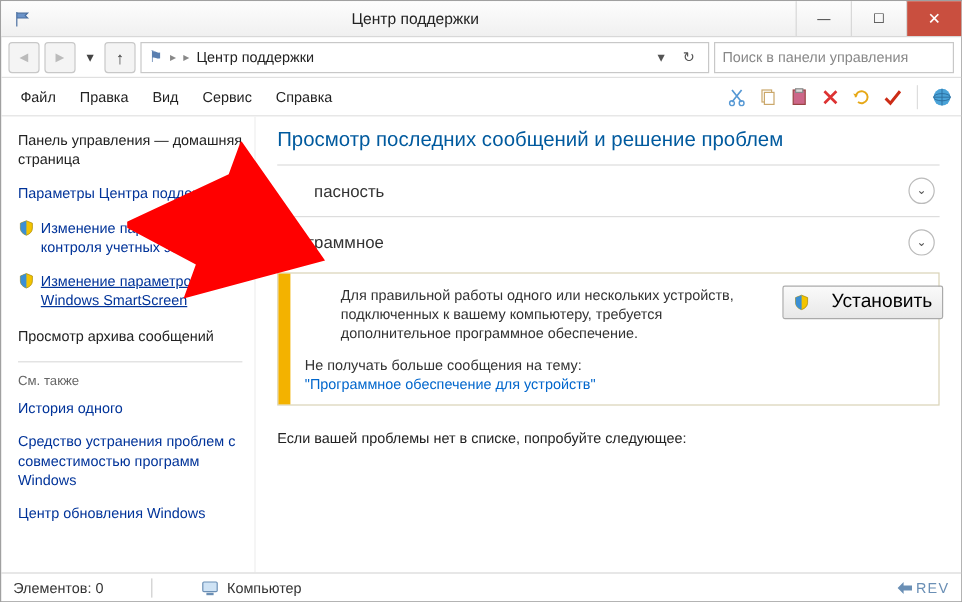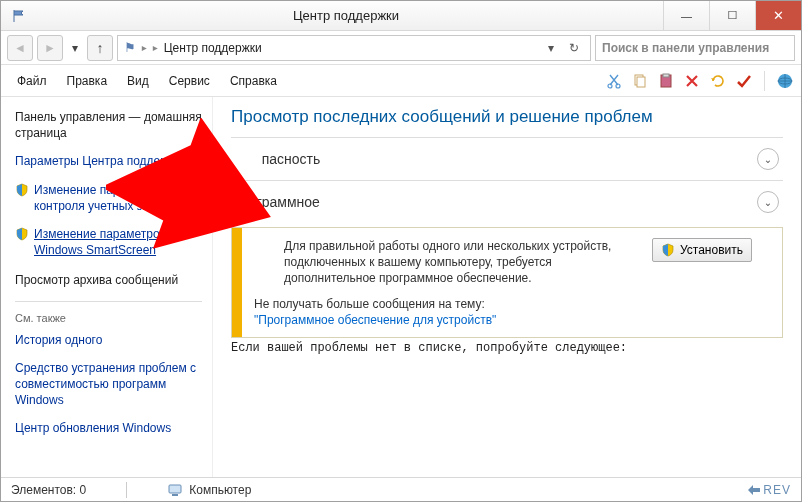--- a/index.html
+++ b/index.html
@@ -15,21 +15,21 @@
 .winbtn.close { background: #c94f3f; color: #fff; font-size: 13px; }
 
 .navbar { height: 34px; display: flex; align-items: center; padding: 0 6px; gap: 4px; border-bottom: 1px solid #e0e0e0; }
 .navbtn { width: 26px; height: 26px; border: 1px solid #c8c8c8; border-radius: 3px; background: #f4f4f4; display: flex; align-items: center; justify-content: center; font-size: 12px; color: #444; cursor: pointer; }
 .navbtn.disabled { color: #bbb; }
 .navbtn.up { font-size: 14px; }
 .addressbar { flex: 1; height: 26px; border: 1px solid #c8c8c8; display: flex; align-items: center; padding: 0 6px; gap: 6px; font-size: 12px; color: #222; background: #fff; }
 .addr-chev { color: #888; font-size: 10px; }
 .addr-dbtn { margin-left: auto; display:flex; gap:3px; }
 .addr-dbtn span { width: 20px; text-align: center; color: #555; cursor: pointer; }
-.searchbox { width: 200px; height: 26px; border: 1px solid #c8c8c8; padding: 0 6px; font-size: 12px; color: #888; display: flex; align-items: center; font-weight: bold; }
+.searchbox { width: 200px; height: 26px; border: 1px solid #c8c8c8; padding: 0 6px; font-size: 12px; color: #888; display: flex; align-items: center; }
 
 .menubar { height: 32px; display: flex; align-items: center; padding: 0 6px; border-bottom: 1px solid #e2e2e2; font-size: 12px; color: #222; }
 .menuitem { padding: 4px 10px; cursor: pointer; }
 .toolbar-right { margin-left: auto; display: flex; gap: 6px; align-items: center; }
 .ticon { width: 20px; height: 20px; display: flex; align-items: center; justify-content: center; }
 
 .body { flex: 1; display: flex; overflow: hidden; }
 .sidebar { width: 212px; padding: 12px 10px 12px 14px; font-size: 12px; border-right: 1px solid #eee; overflow: hidden; }
 .side-link { color: #003399; margin-bottom: 12px; cursor: pointer; line-height: 1.35; display: flex; align-items: flex-start; gap: 5px; }
 .side-link.plain { color: #222; }
@@ -47,23 +47,23 @@
 .expand { width: 22px; height: 22px; border: 1px solid #bbb; border-radius: 50%; display: flex; align-items: center; justify-content: center; font-size: 10px; color: #555; cursor: pointer; }
 
 .alert-box { border: 1px solid #d9d3b6; display: flex; margin-top: 4px; }
 .alert-stripe { width: 10px; background: #f3b200; }
 .alert-body { flex: 1; padding: 10px 12px; }
 .alert-title { font-weight: bold; margin-bottom: 6px; }
 .alert-desc { color: #333; margin-bottom: 10px; line-height: 1.35; margin-left: 30px; }
 .alert-link-lbl { color: #333; margin-bottom:2px; }
 .alert-link { color: #0066cc; cursor: pointer; }
 .alert-right { width: 130px; padding: 10px 10px 0 0; }
-.install-btn { border: 1px solid #aaa; background: linear-gradient(#fafafa,#e8e8e8); padding: 4px 8px; font-size: 12px; cursor: pointer; display:flex; align-items:center; gap:5px; border-radius:2px; }
-
-.footer-text { margin-top: 3px; color: #222; font-family: Liberation Mono, monospace; }
+.install-btn { border: 1px solid #aaa; background: linear-gradient(#fafafa,#e8e8e8); padding: 4px 8px; font-size: 16px; cursor: pointer; display:flex; align-items:center; gap:18px; border-radius:2px; }
+
+.footer-text { margin-top: 20px; color: #222; }
 
 .statusbar { height: 24px; border-top: 1px solid #d8d8d8; display: flex; align-items: center; font-size: 12px; color: #333; padding: 0 10px; gap: 40px; }
 .statusbar .sb-sep { border-left: 1px solid #ccc; height: 16px; }
 .sb-right { margin-left: auto; color: #6a8fb5; font-weight: normal; letter-spacing:1px; display:flex; align-items:center; gap:2px;}
 
 .big-arrow { position: absolute; left: 106px; top: 118px; z-index: 50; pointer-events: none; }
 .flag-icon { color: #5a7fb0; font-size: 13px; }
 .comp-icon { width:16px; height:16px; }
 </style>
 </head>

